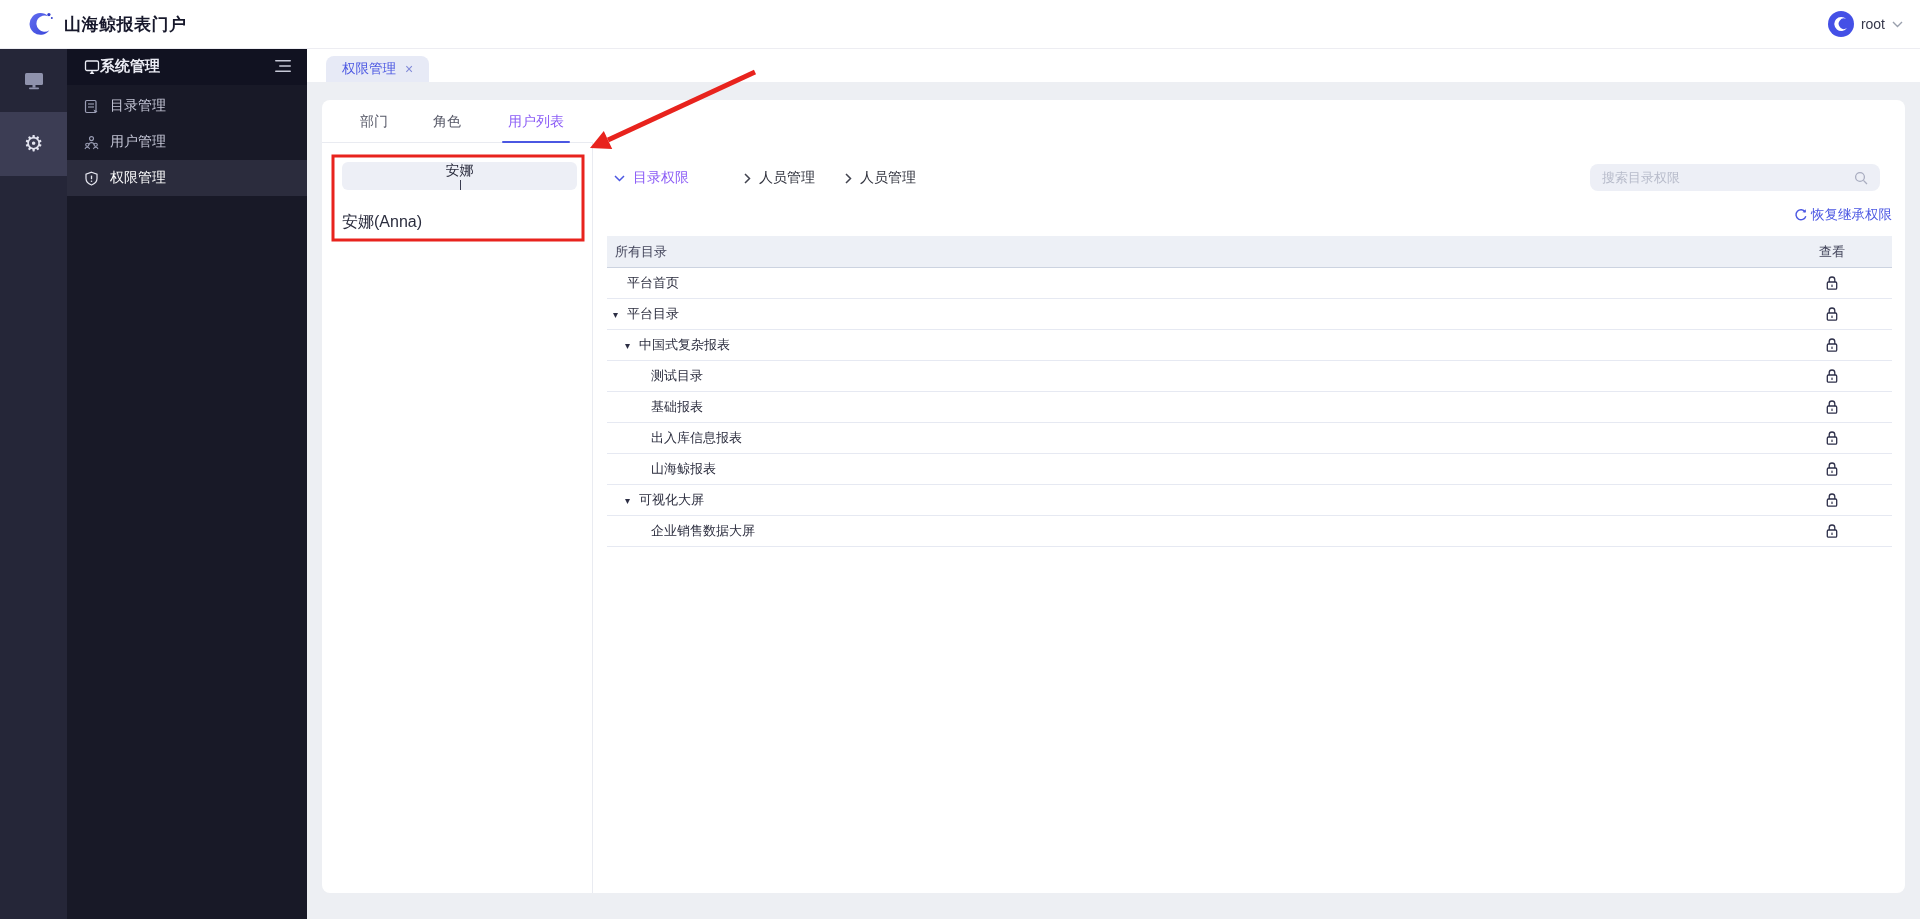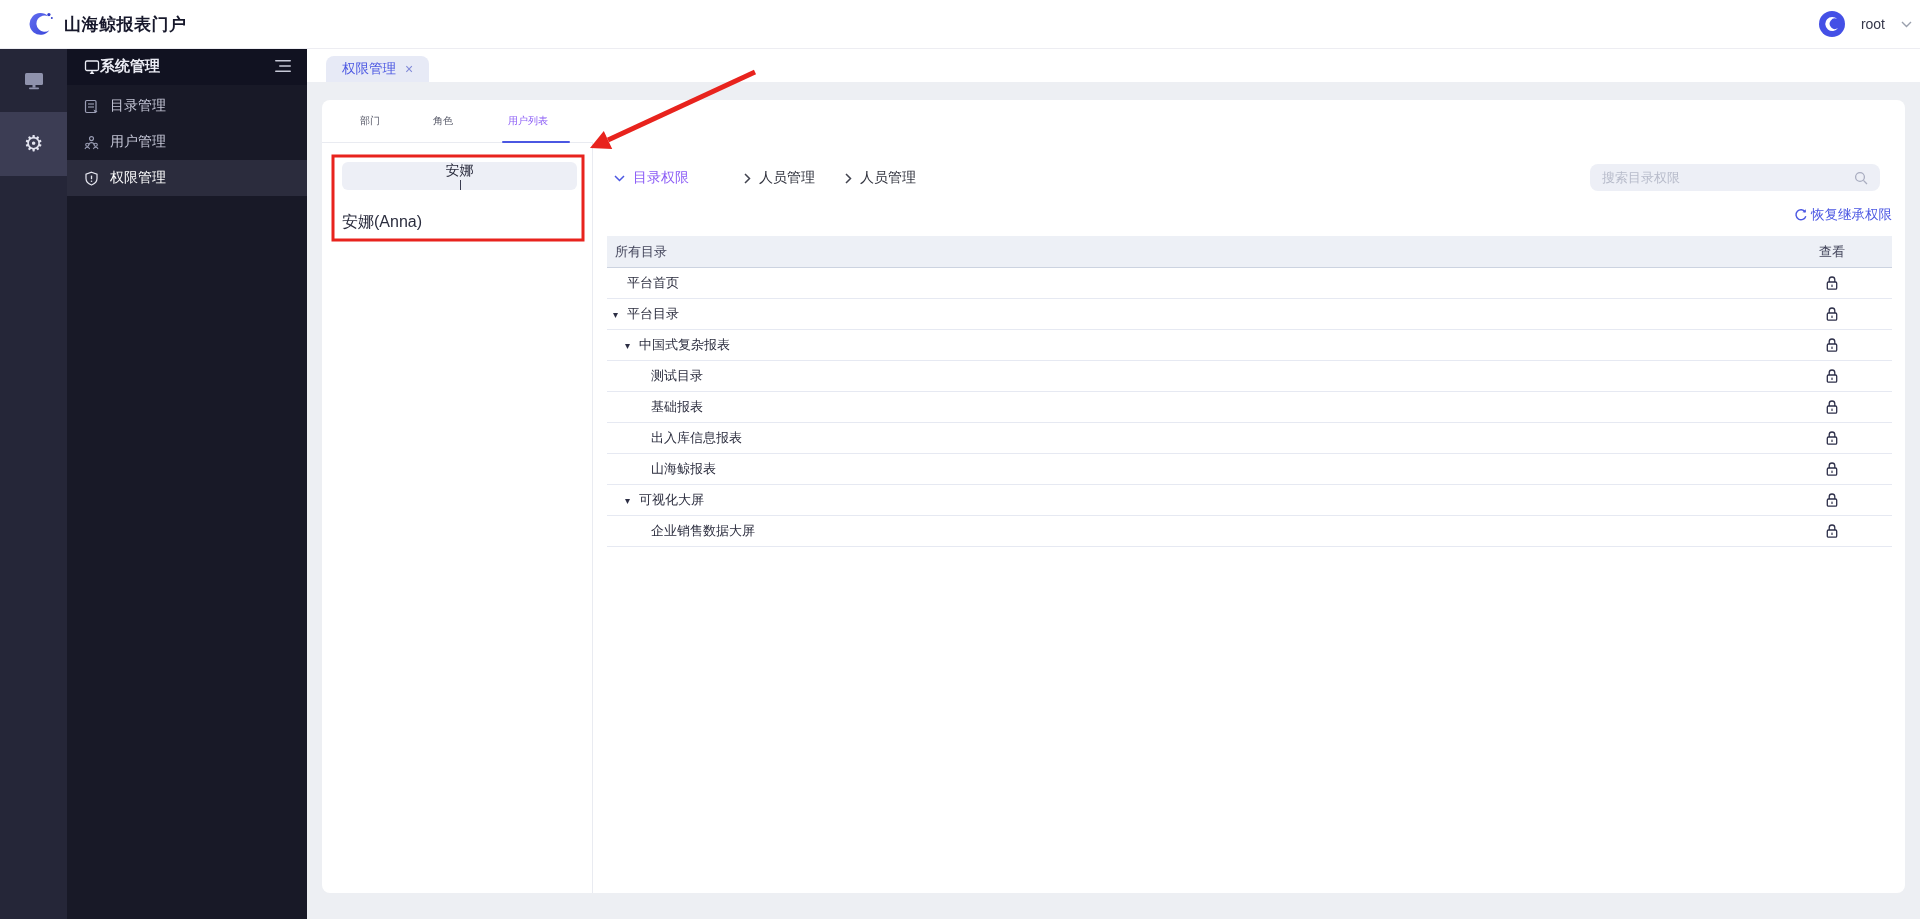--- a/index.html
+++ b/index.html
@@ -2,21 +2,21 @@
 <html><head>
 <meta charset="utf-8">
 <style>
   html,body{margin:0;padding:0;background:#dfe1e6;}
   #stage{position:relative;width:1920px;height:919px;overflow:hidden;background:#edeff3;
          font-family:"Liberation Sans","DejaVu Sans",sans-serif;-webkit-font-smoothing:antialiased;}
   
   .topbar{position:absolute;left:0;top:0;width:1920px;height:48px;background:#ffffff;border-bottom:1px solid #ededf2;z-index:5;}
   .logo{position:absolute;left:26px;top:10px;width:28px;height:28px;}
   .app-title{position:absolute;left:64px;top:0;height:40px;line-height:49px;font-size:17px;font-weight:bold;color:#17182b;letter-spacing:.5px;}
-  .user-menu{position:absolute;right:8px;top:0;height:48px;display:flex;align-items:center;gap:16px;cursor:pointer;}
+  .user-menu{position:absolute;right:17px;top:0;height:48px;display:flex;align-items:center;gap:7px;cursor:pointer;}
   .avatar{width:26px;height:26px;border-radius:50%;background:#4450e6;display:flex;align-items:center;justify-content:center;}
   .user-name{font-size:14px;color:#35374a;}
   
   .rail{position:absolute;left:0;top:48px;width:67px;height:871px;background:#252638;z-index:4;}
   .rail-item{width:67px;height:64px;display:flex;align-items:center;justify-content:center;cursor:pointer;}
   .rail-item.active{background:#3c3d54;}
   .gear-glyph{font-size:22px;color:#e3e4f0;line-height:1;}
   
   .sidebar{position:absolute;left:67px;top:48px;width:240px;height:871px;background:#181927;z-index:4;}
   .sb-header{position:relative;height:37px;background:#111221;display:flex;align-items:center;padding-left:17px;gap:0;}
@@ -27,21 +27,21 @@
   .sb-item.active{background:#2b2c3d;color:#ffffff;}
   
   .tabstrip{position:absolute;left:307px;top:48px;width:1613px;height:34px;background:#ffffff;z-index:3;}
   .doc-tab{position:absolute;left:19px;top:8px;height:26px;padding:0 16px;background:#e7eaf6;border-radius:8px 8px 0 0;
            display:flex;align-items:center;gap:9px;cursor:pointer;}
   .doc-tab-label{font-size:13.5px;color:#4b57e2;}
   .doc-tab-close{font-size:14px;color:#8089d8;cursor:pointer;line-height:1;}
   .panel{position:absolute;left:322px;top:100px;width:1583px;height:793px;background:#ffffff;border-radius:8px;z-index:2;}
   
   .utabs{position:absolute;left:322px;top:100px;width:270px;height:42px;border-bottom:1px solid #e9ebf1;z-index:3;}
-  .utab{position:absolute;top:0;height:42px;line-height:42px;font-size:10px;color:#565867;cursor:pointer;}
+  .utab{position:absolute;top:0;height:42px;line-height:42px;font-size:14px;color:#565867;cursor:pointer;}
   .utab.active{color:#8b5cf6;}
   .utab-ink{position:absolute;left:180px;bottom:-1px;width:68px;height:2px;background:#4b57e2;border-radius:1px;}
   .vdivider{position:absolute;left:592px;top:142px;width:1px;height:751px;background:#e9ebf1;z-index:3;}
   
   .user-search{position:absolute;left:342px;top:162px;width:235px;height:28px;background:#edeff6;border-radius:6px;
                display:flex;align-items:center;padding:0 12px;box-sizing:border-box;z-index:3;cursor:text;flex-direction:column;}
   .user-search-text{font-size:14px;color:#2b2d3e;}
   .caret-bar{display:inline-block;width:1px;height:16px;background:#3a3c50;margin-left:1px;}
   .user-result{position:absolute;left:342px;top:212px;font-size:16px;color:#2b2d3e;z-index:3;cursor:pointer;}
   

